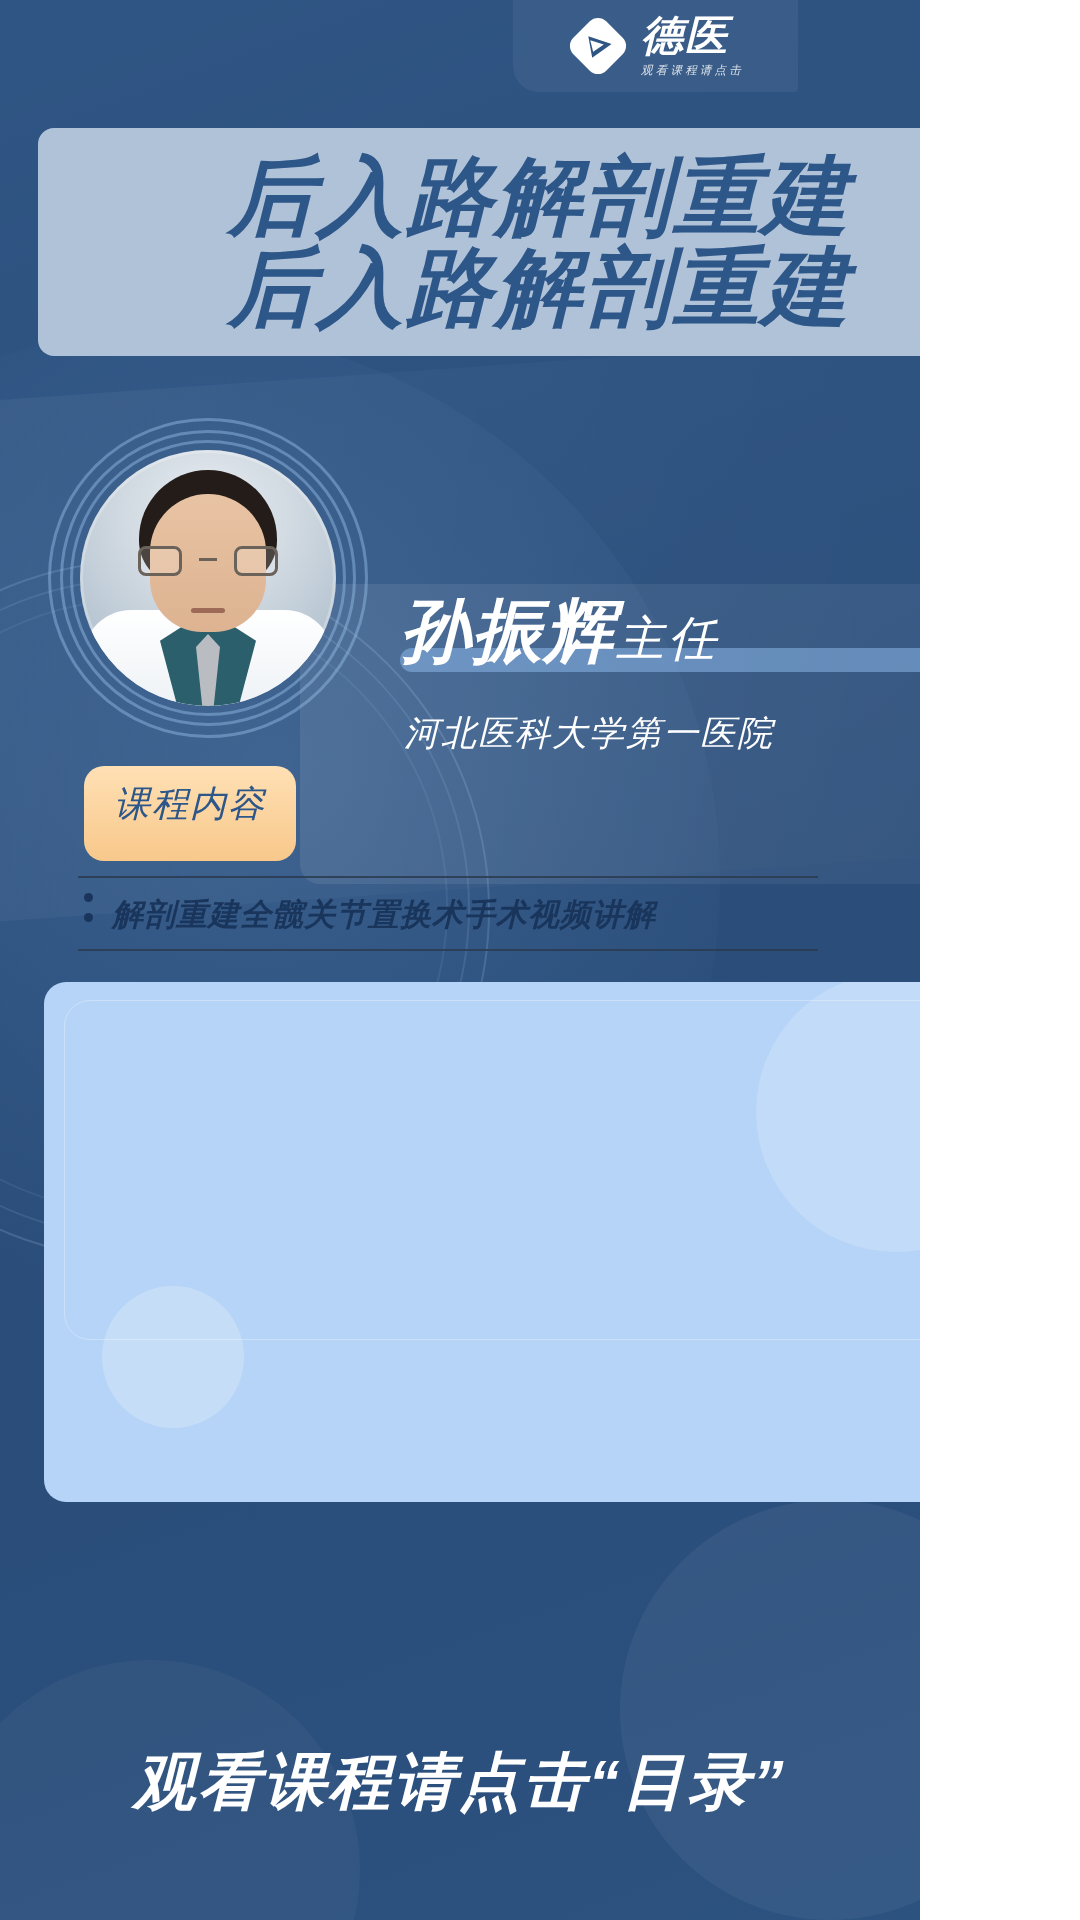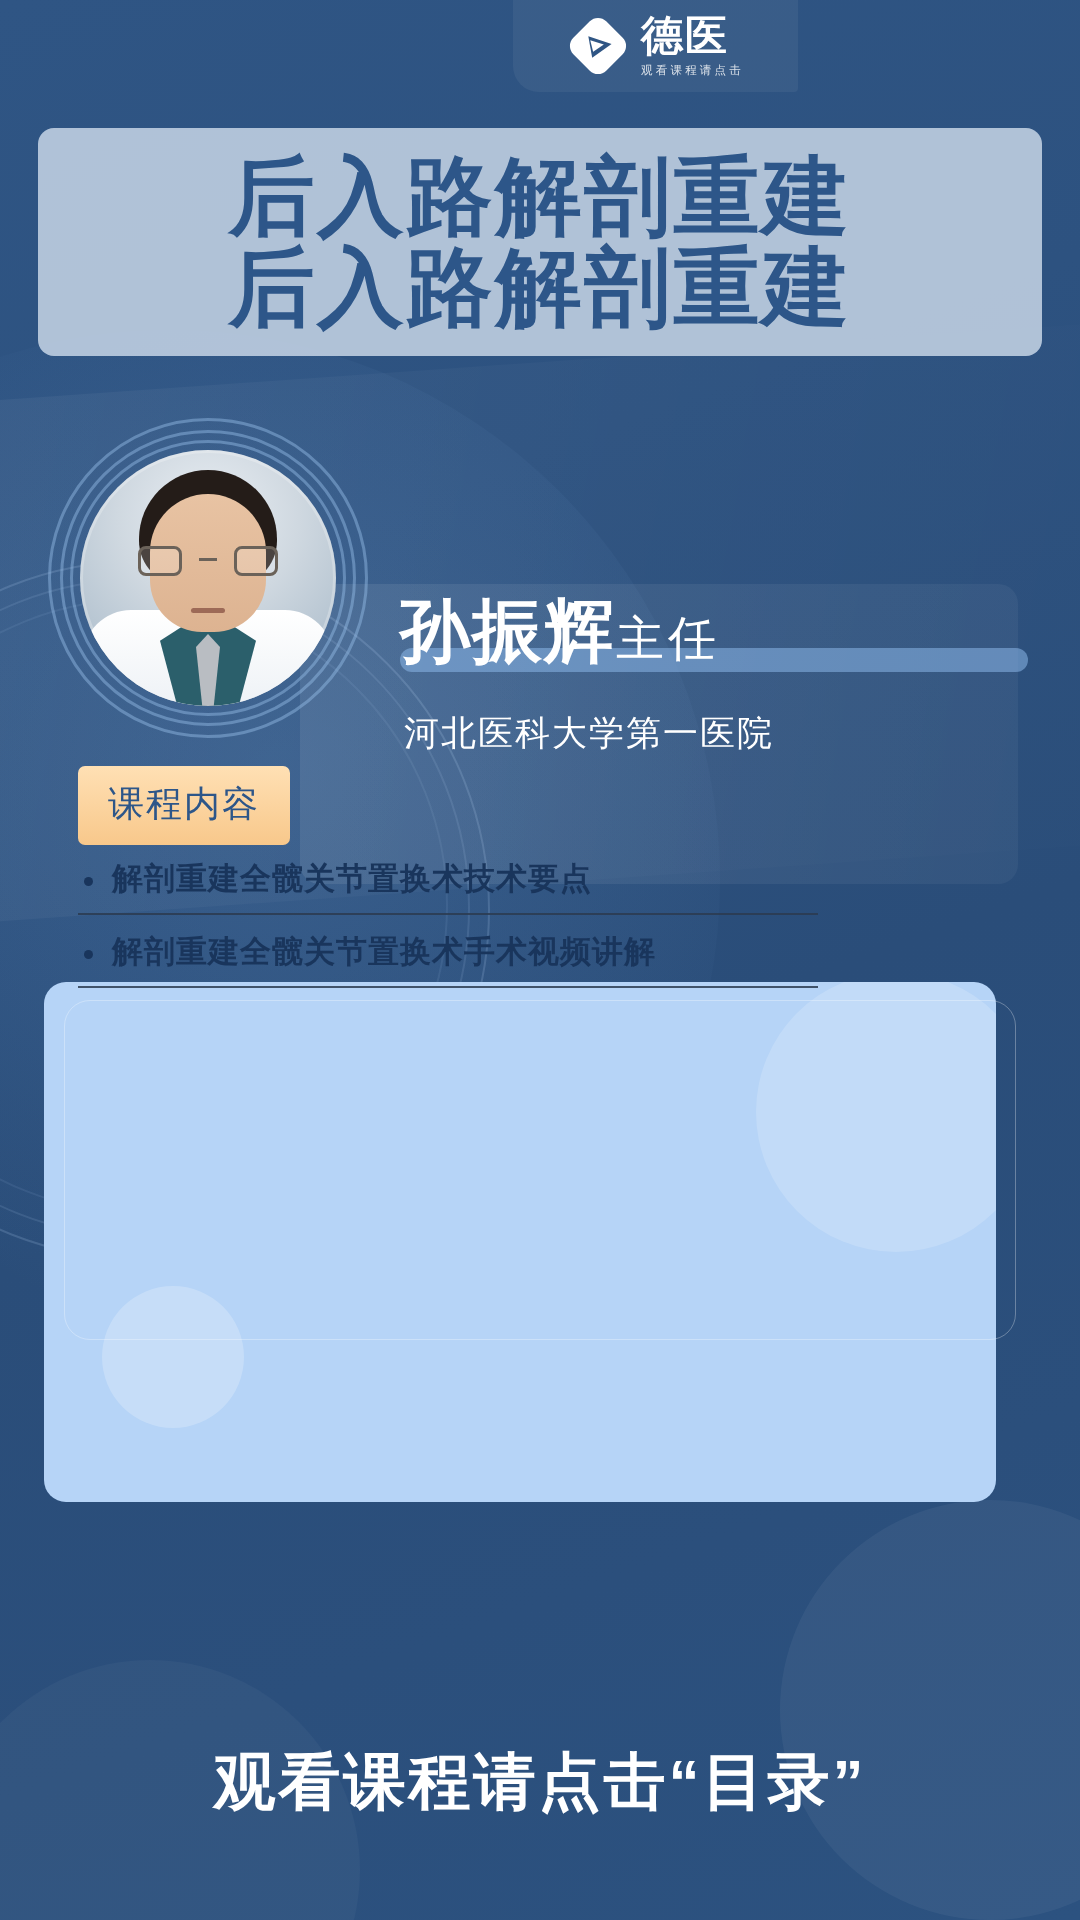--- a/index.html
+++ b/index.html
@@ -3,23 +3,24 @@
 <meta charset="utf-8">
 <style>
   * { box-sizing: border-box; margin: 0; padding: 0; }
   html, body {
     width: 1080px; height: 1920px;
     font-family: "Liberation Sans", "DejaVu Sans", sans-serif;
     overflow: hidden;
   }
   .poster {
     position: relative;
-    width: 1080px; height: 1920px;
+    width: 920px; height: 1920px;
     background: linear-gradient(160deg, #2f5584 0%, #2d5280 28%, #2a4d79 55%, #2b4f7c 78%, #2c5280 100%);
     overflow: hidden;
+    font-style: italic;
   }
 
   
   .bg-deco { position: absolute; inset: 0; overflow: hidden; pointer-events: none; }
   .deco-diag {
     position: absolute; left: -380px; top: 330px;
     width: 1100px; height: 1100px;
     border-radius: 50%;
     background: radial-gradient(circle at 60% 40%, rgba(120,165,215,0.18), rgba(120,165,215,0.0) 62%);
   }
@@ -191,24 +192,24 @@
     position: absolute; right: -40px; top: -10px;
     width: 280px; height: 280px; border-radius: 50%;
     background: rgba(255,255,255,0.17);
   }
   .cc-circle-b {
     position: absolute; left: 58px; bottom: 74px;
     width: 142px; height: 142px; border-radius: 50%;
     background: rgba(255,255,255,0.22);
   }
   .content-badge {
-    position: absolute; left: 78px; top: 766px;
-    padding: 14px 30px 16px;
+    position: absolute; left: 84px; top: 766px;
+    padding: 14px 30px 32px;
     background: linear-gradient(180deg, #ffe0b4 0%, #f8c88b 100%);
-    border-radius: 7px;
+    border-radius: 20px;
     z-index: 3;
   }
   .content-badge span {
     font-size: 36px; color: #2d5689; font-weight: 500; letter-spacing: 2px;
   }
   .course-list { position: absolute; left: 78px; top: 860px; width: 740px; z-index: 2; }
   .course-item { position: relative; padding: 0 0 18px 34px; }
   .course-item .dot {
     position: absolute; left: 6px; top: 17px;
     width: 9px; height: 9px; border-radius: 50%; background: #19355c;
@@ -301,21 +302,20 @@
   </div>
   <div class="content-outline"></div>
 
   <div class="content-badge">
     <span>课程内容</span>
   </div>
 
   <div class="course-list">
     <div class="course-item">
       <span class="dot"></span>
-      <span class="txt">解剖重建全髋关节置换术技术要点</span>
       <div class="rule"></div>
     </div>
     <div class="course-item">
       <span class="dot"></span>
       <span class="txt">解剖重建全髋关节置换术手术视频讲解</span>
       <div class="rule"></div>
     </div>
   </div>
 
   <div class="footer">

